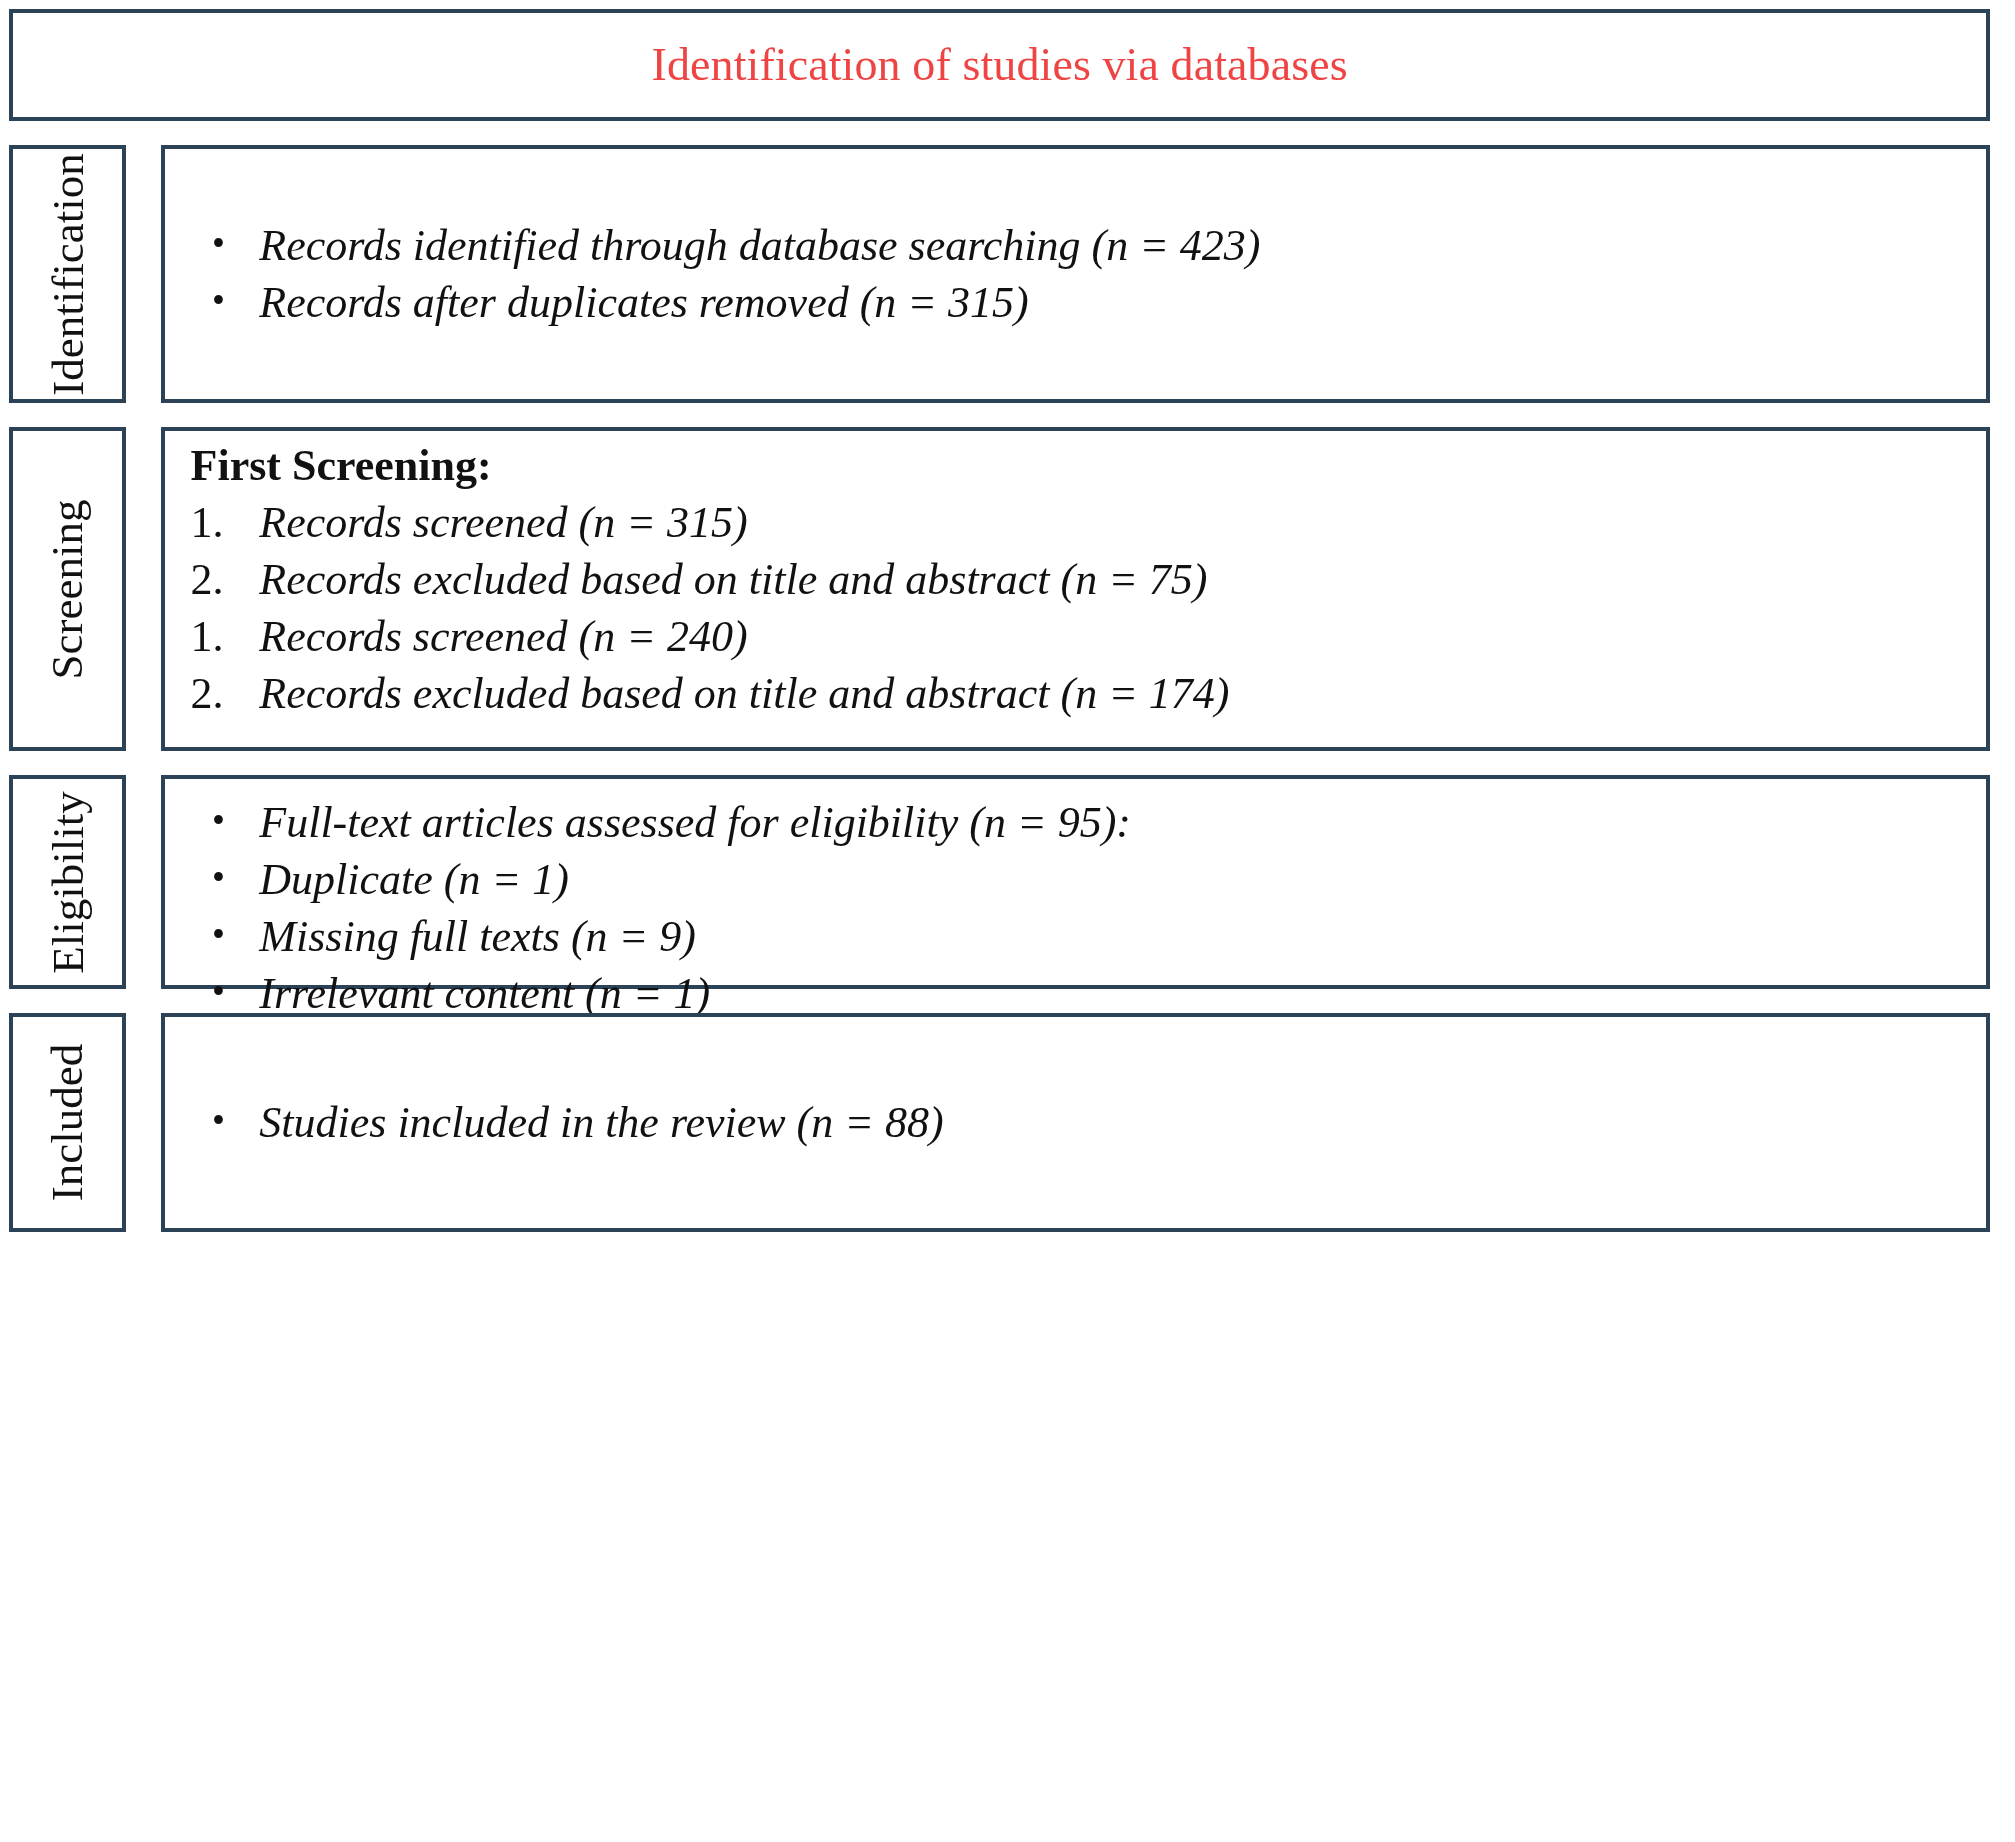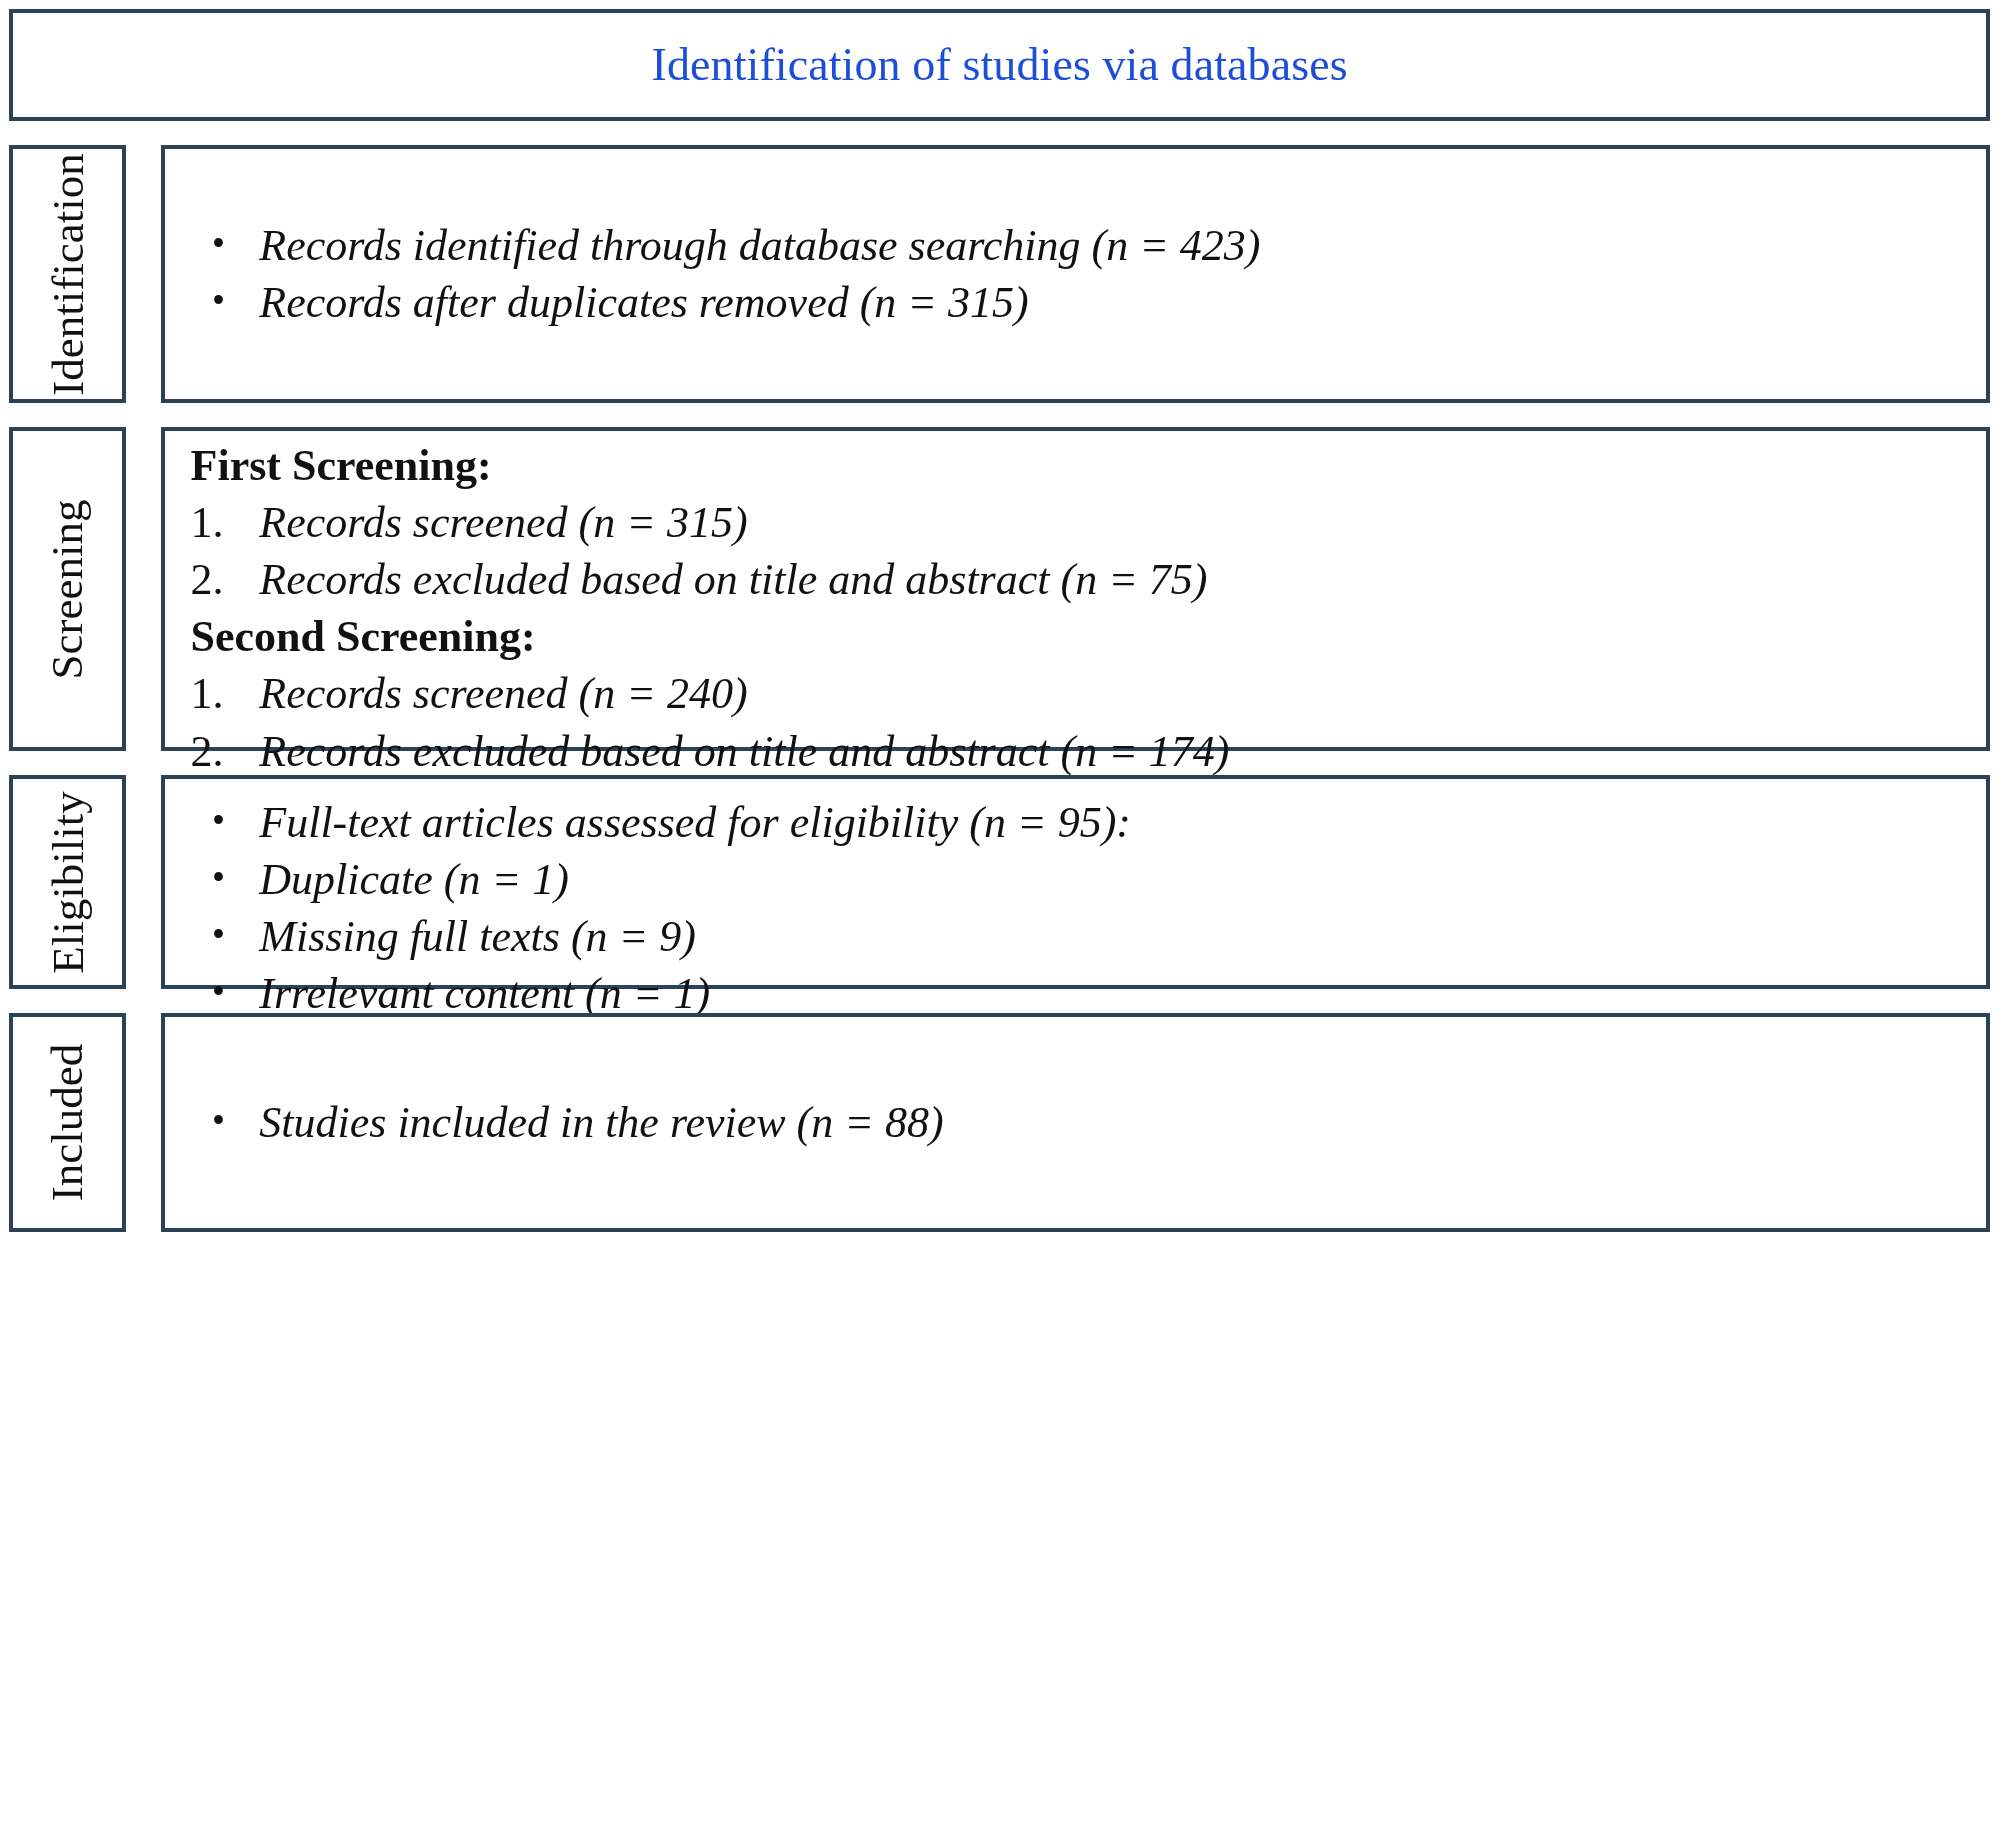--- a/index.html
+++ b/index.html
@@ -29,21 +29,21 @@
   .header-box {
     width: 100%;
     height: 112px;
     display: flex;
     align-items: center;
     justify-content: center;
   }
   .header-title {
     font-size: 46px;
     line-height: 1.05;
-    color: #1d4ed8;
+    color: #ef4444;
     letter-spacing: 0.1px;
     white-space: nowrap;
   }
 
   
   .row {
     display: flex;
     align-items: stretch;
     width: 100%;
   }
@@ -158,21 +158,20 @@
     <div class="box content-box">
       <div class="heading">First Screening:</div>
       <div class="item numbered">
         <span class="marker">1.</span>
         <span class="txt">Records screened (n = 315)</span>
       </div>
       <div class="item numbered">
         <span class="marker">2.</span>
         <span class="txt">Records excluded based on title and abstract (n = 75)</span>
       </div>
-      <div class="heading">Second Screening:</div>
       <div class="item numbered">
         <span class="marker">1.</span>
         <span class="txt">Records screened (n = 240)</span>
       </div>
       <div class="item numbered">
         <span class="marker">2.</span>
         <span class="txt">Records excluded based on title and abstract (n = 174)</span>
       </div>
     </div>
   </div>

